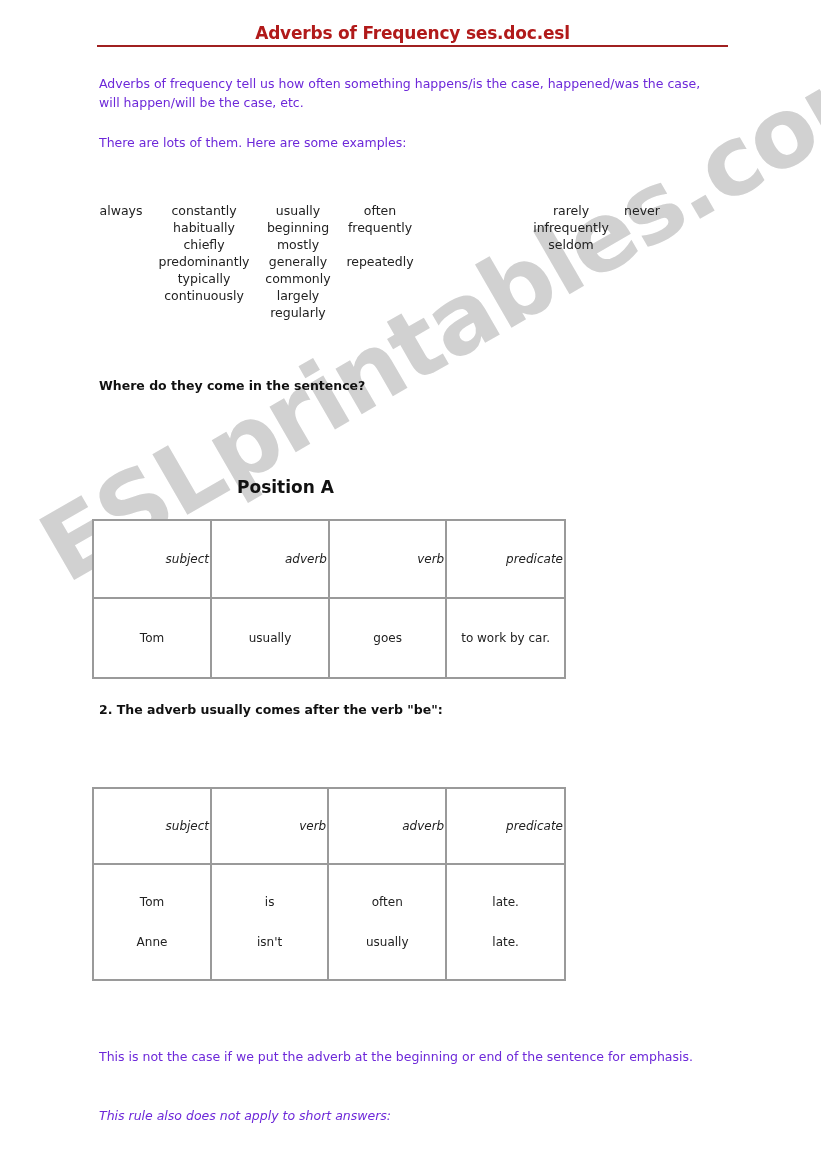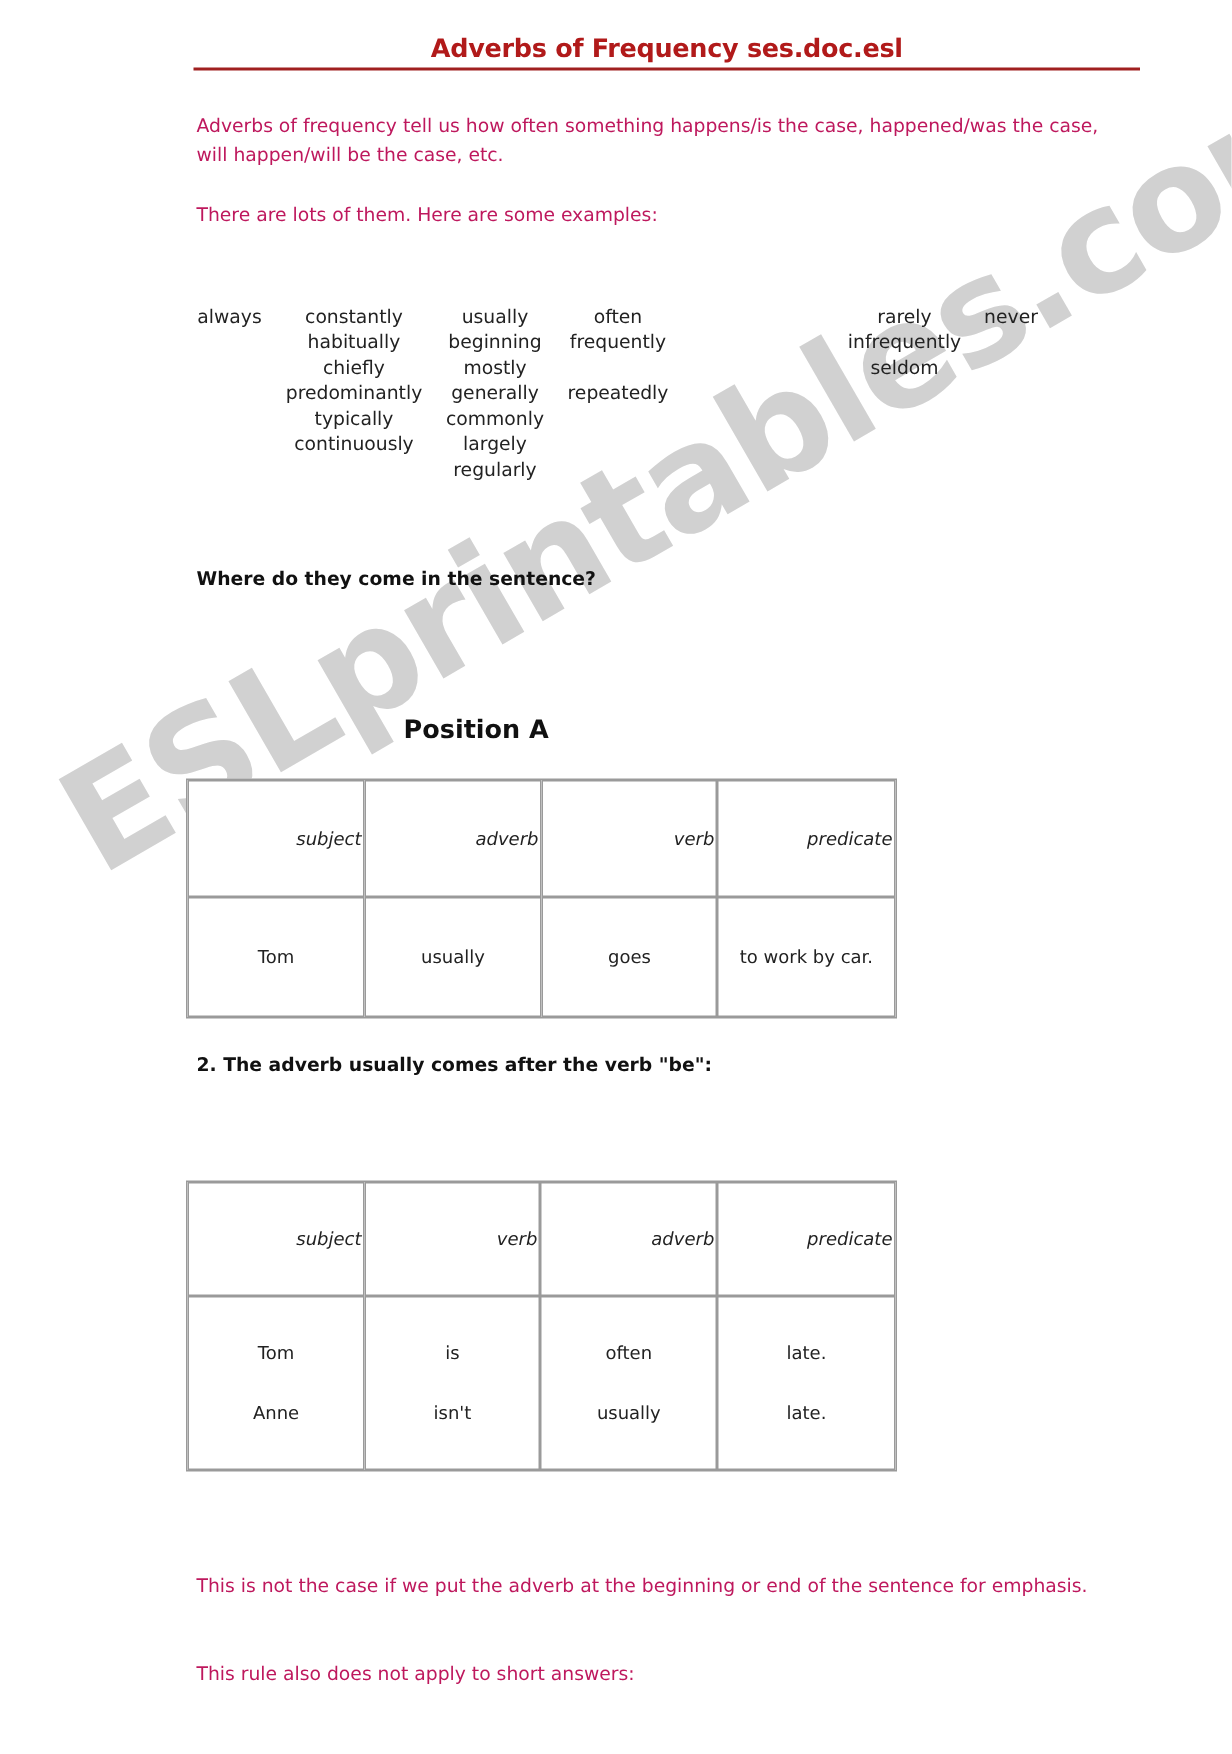--- a/index.html
+++ b/index.html
@@ -35,21 +35,20 @@
     white-space: nowrap;
     pointer-events: none;
     z-index: 5;
   }
 
   
   #page {
     position: absolute;
     inset: 0;
     z-index: 10;
-    margin-left: 32px;
   }
 
   .title {
     position: absolute;
     left: 97px;
     top: 23px;
     width: 631px;
     text-align: center;
     font-family: "DejaVu Sans", "Liberation Sans", sans-serif;
     font-size: 17px;
@@ -63,35 +62,35 @@
     top: 45px;
     width: 631px;
     height: 2px;
     background: #a02020;
   }
 
   .para {
     position: absolute;
     font-size: 12.5px;
     line-height: 19px;
-    color: #be185d;
+    color: #6d28d9;
   }
   .bold {
     font-weight: bold;
     color: #111;
   }
 
   #intro1  { left: 99px; top: 74px;  width: 622px; }
   #intro2  { left: 99px; top: 133px; width: 600px; }
   #q-head  { left: 99px; top: 376px; width: 600px; }
   #rule1   { left: 99px; top: 419px; width: 625px; }
   #rule2   { left: 99px; top: 700px; width: 600px; }
   #posB    { left: 99px; top: 741px; width: 300px; }
   #closing1{ left: 99px; top: 1047px; width: 600px; }
-  #closing2{ left: 99px; top: 1106px; width: 600px; }
+  #closing2{ left: 99px; top: 1106px; width: 600px; font-style: italic; }
 
   .pos-label {
     position: absolute;
     top: 477px;
     left: 237px;
     width: 200px;
     font-size: 17px;
     font-weight: bold;
     color: #111;
   }

